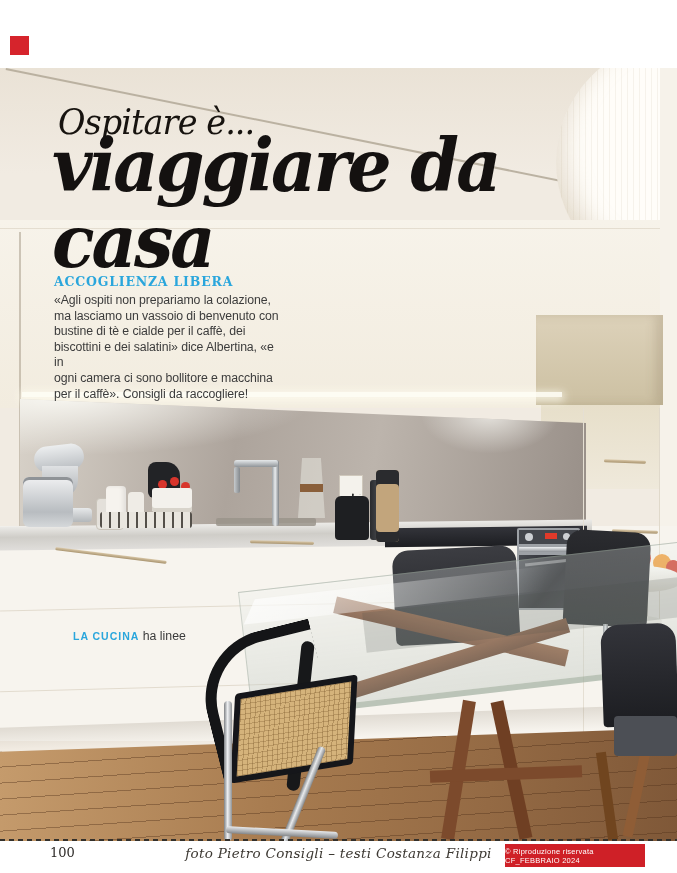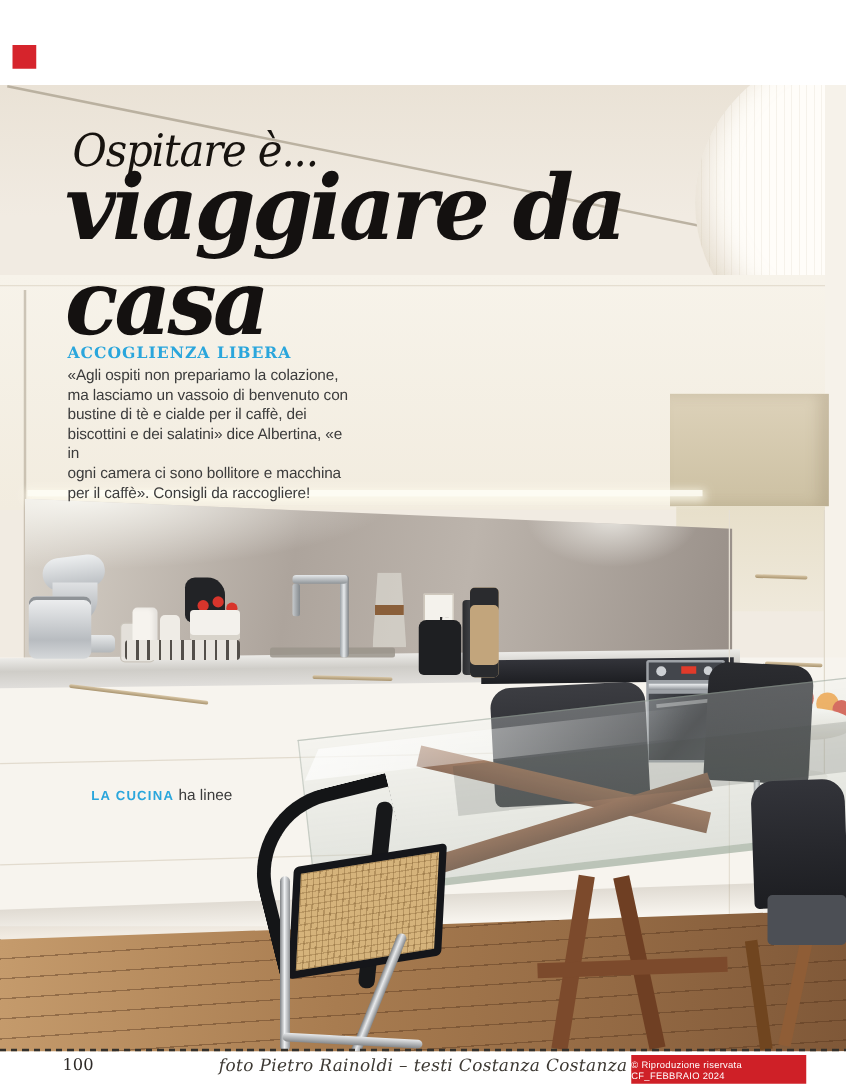--- a/index.html
+++ b/index.html
@@ -311,17 +311,17 @@
 ogni camera ci sono bollitore e macchina
 per il caffè». Consigli da raccogliere!</div>
   </div>
 
   <div class="abs lacucina">
     <p class="line1"><span class="label">LA CUCINA</span><span class="rest"> ha linee</span></p>
   </div>
 
   <div class="abs red-marker"></div>
   <div class="abs dash-line"></div>
-  <div class="abs credits">foto Pietro Rainoldi – testi Costanza Costanza</div>
+  <div class="abs credits">foto Pietro Consigli – testi Costanza Filippi</div>
   <div class="abs page-number">100</div>
   <div class="abs badge">© Riproduzione riservata CF_FEBBRAIO 2024</div>
 
 </div>
 
 </body></html>

